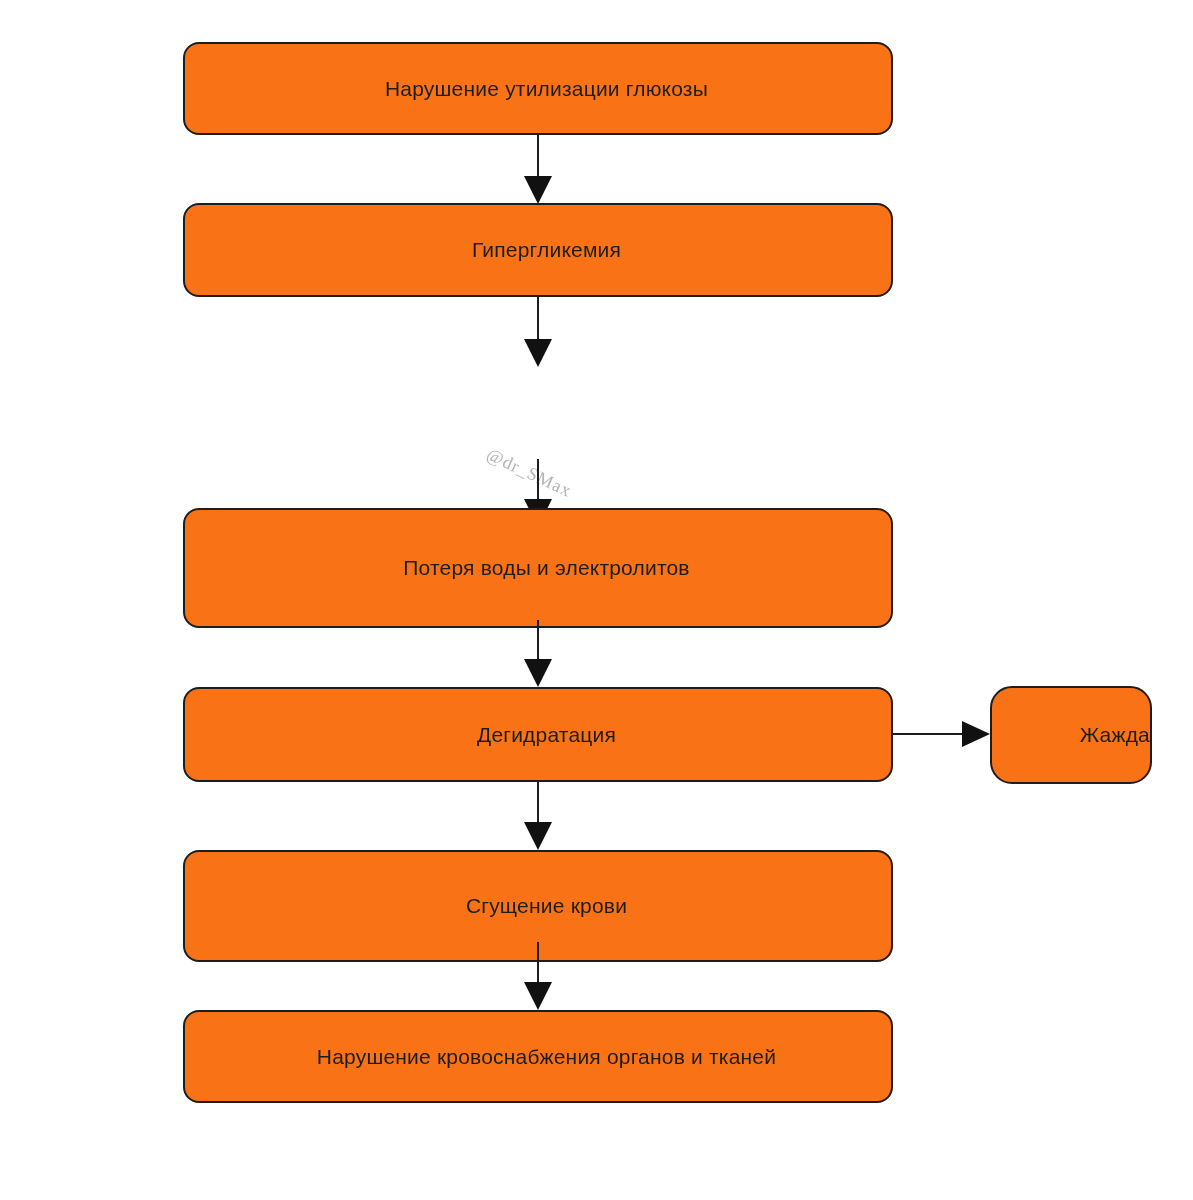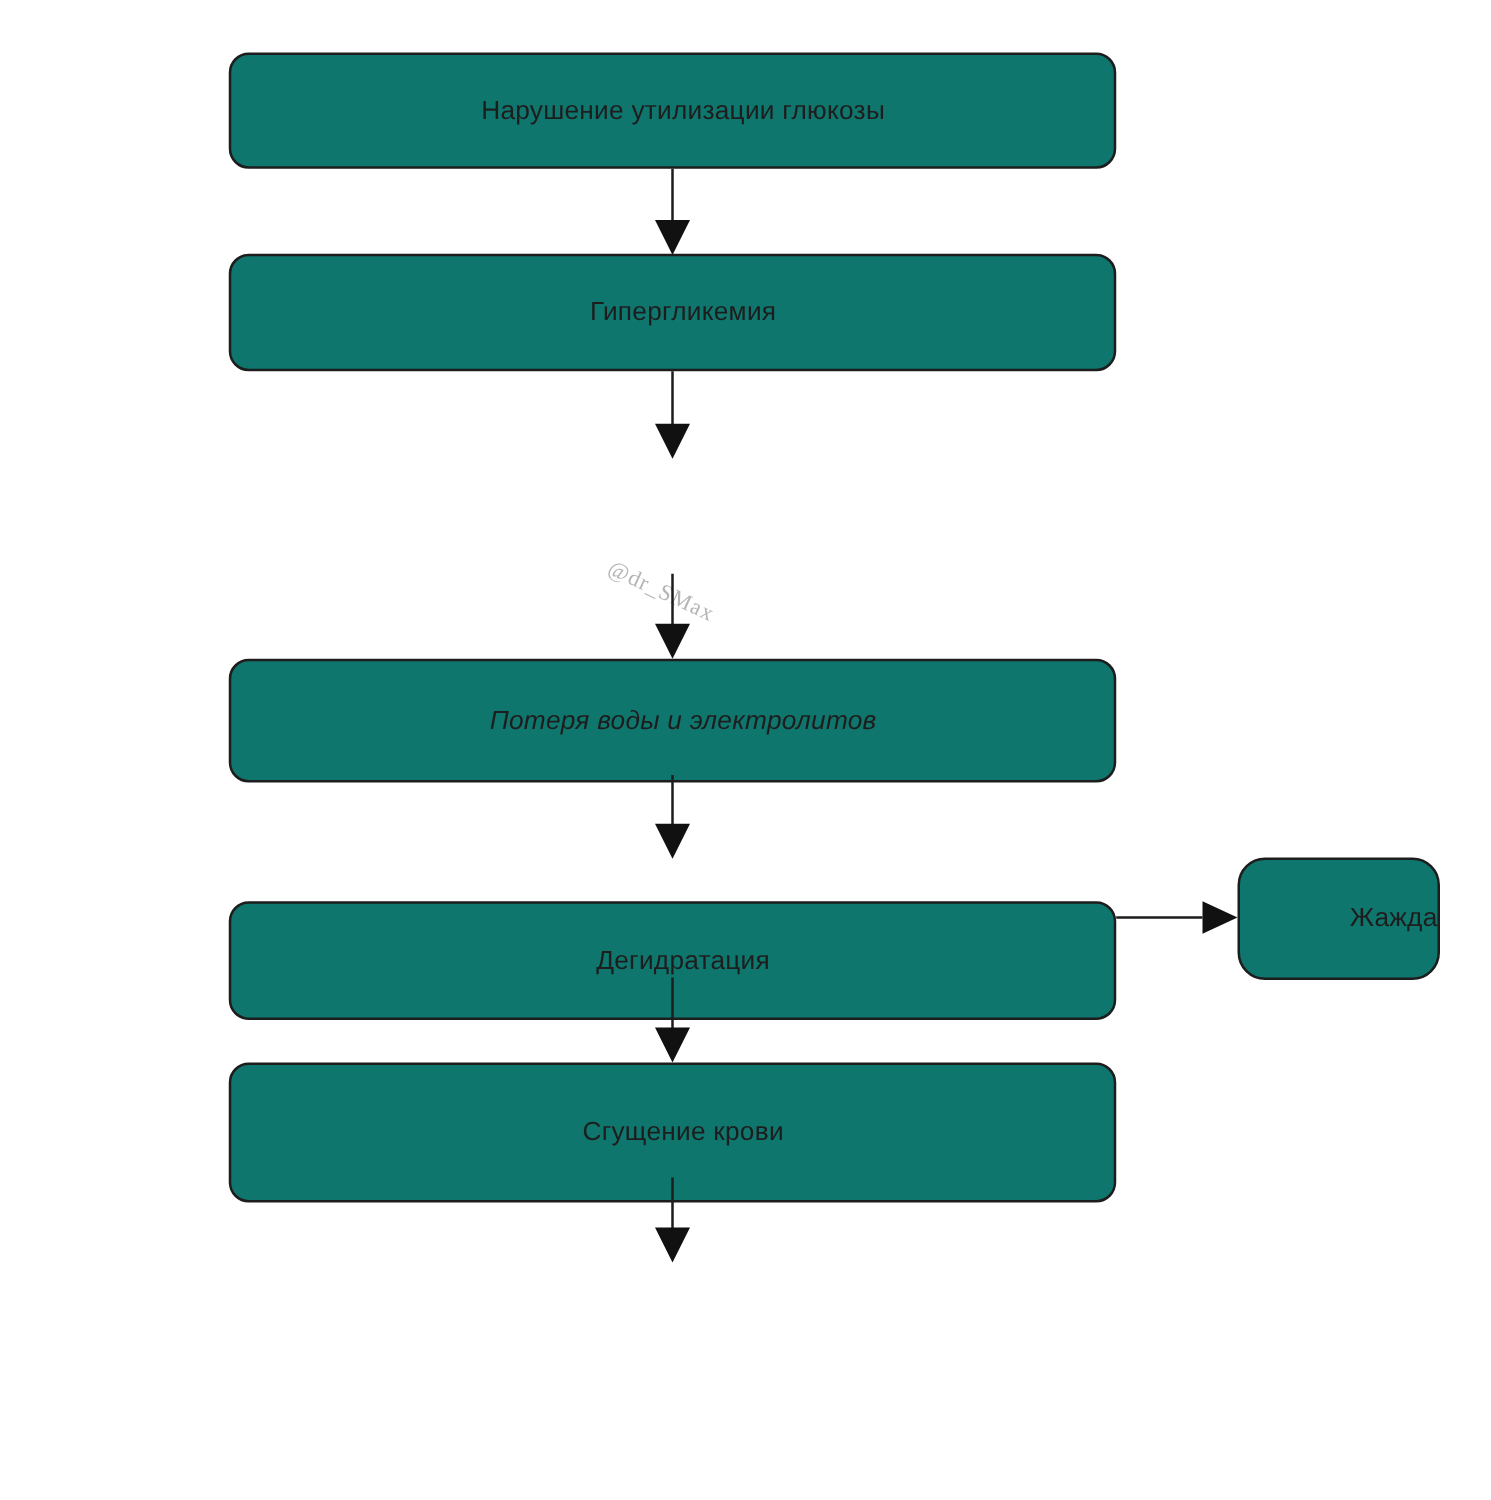--- a/index.html
+++ b/index.html
@@ -7,40 +7,40 @@
   .canvas {
     position: relative;
     width: 1193px;
     height: 1200px;
     background: #ffffff;
     font-family: "Liberation Sans", sans-serif;
     overflow: hidden;
   }
   .node {
     position: absolute;
-    background: #0f766e;
+    background: #f97316;
     border: 2px solid #1d1d1d;
     border-radius: 16px;
     display: flex;
     align-items: center;
     justify-content: center;
     text-align: center;
     font-size: 21px;
     color: #1d1d1d;
     letter-spacing: 0.2px;
     padding-left: 17px;
   }
   .node.main { left: 183px; width: 710px; }
   .node.side { border-radius: 22px; }
 
   .n1 { top: 42px;   height: 93px; }
   .n2 { top: 203px;  height: 94px; }
   .n3 { top: 367px;  height: 92px; }
-  .n4 { top: 527px;  height: 99px; font-style: italic; }
-  .n5 { top: 721px;  height: 95px; }
+  .n4 { top: 508px;  height: 120px; }
+  .n5 { top: 687px;  height: 95px; }
   .n6 { left: 990px; top: 686px; width: 162px; height: 98px; justify-content: flex-end; }
   .n7 { top: 850px;  height: 112px; }
   .n8 { top: 1010px; height: 93px; }
 
   .vline {
     position: absolute;
     left: 537px;
     width: 2px;
     background: #1d1d1d;
   }
@@ -142,14 +142,17 @@
   <div class="vline a5-line"></div>
   <div class="head-down a5-head"></div>
 
   <div class="node main n7">
     <span>Сгущение крови</span>
   </div>
 
   <div class="vline a6-line"></div>
   <div class="head-down a6-head"></div>
 
+  <div class="node main n8">
+    <span>Нарушение кровоснабжения органов и тканей</span>
+  </div>
 
 </div>
 
 </body></html>

